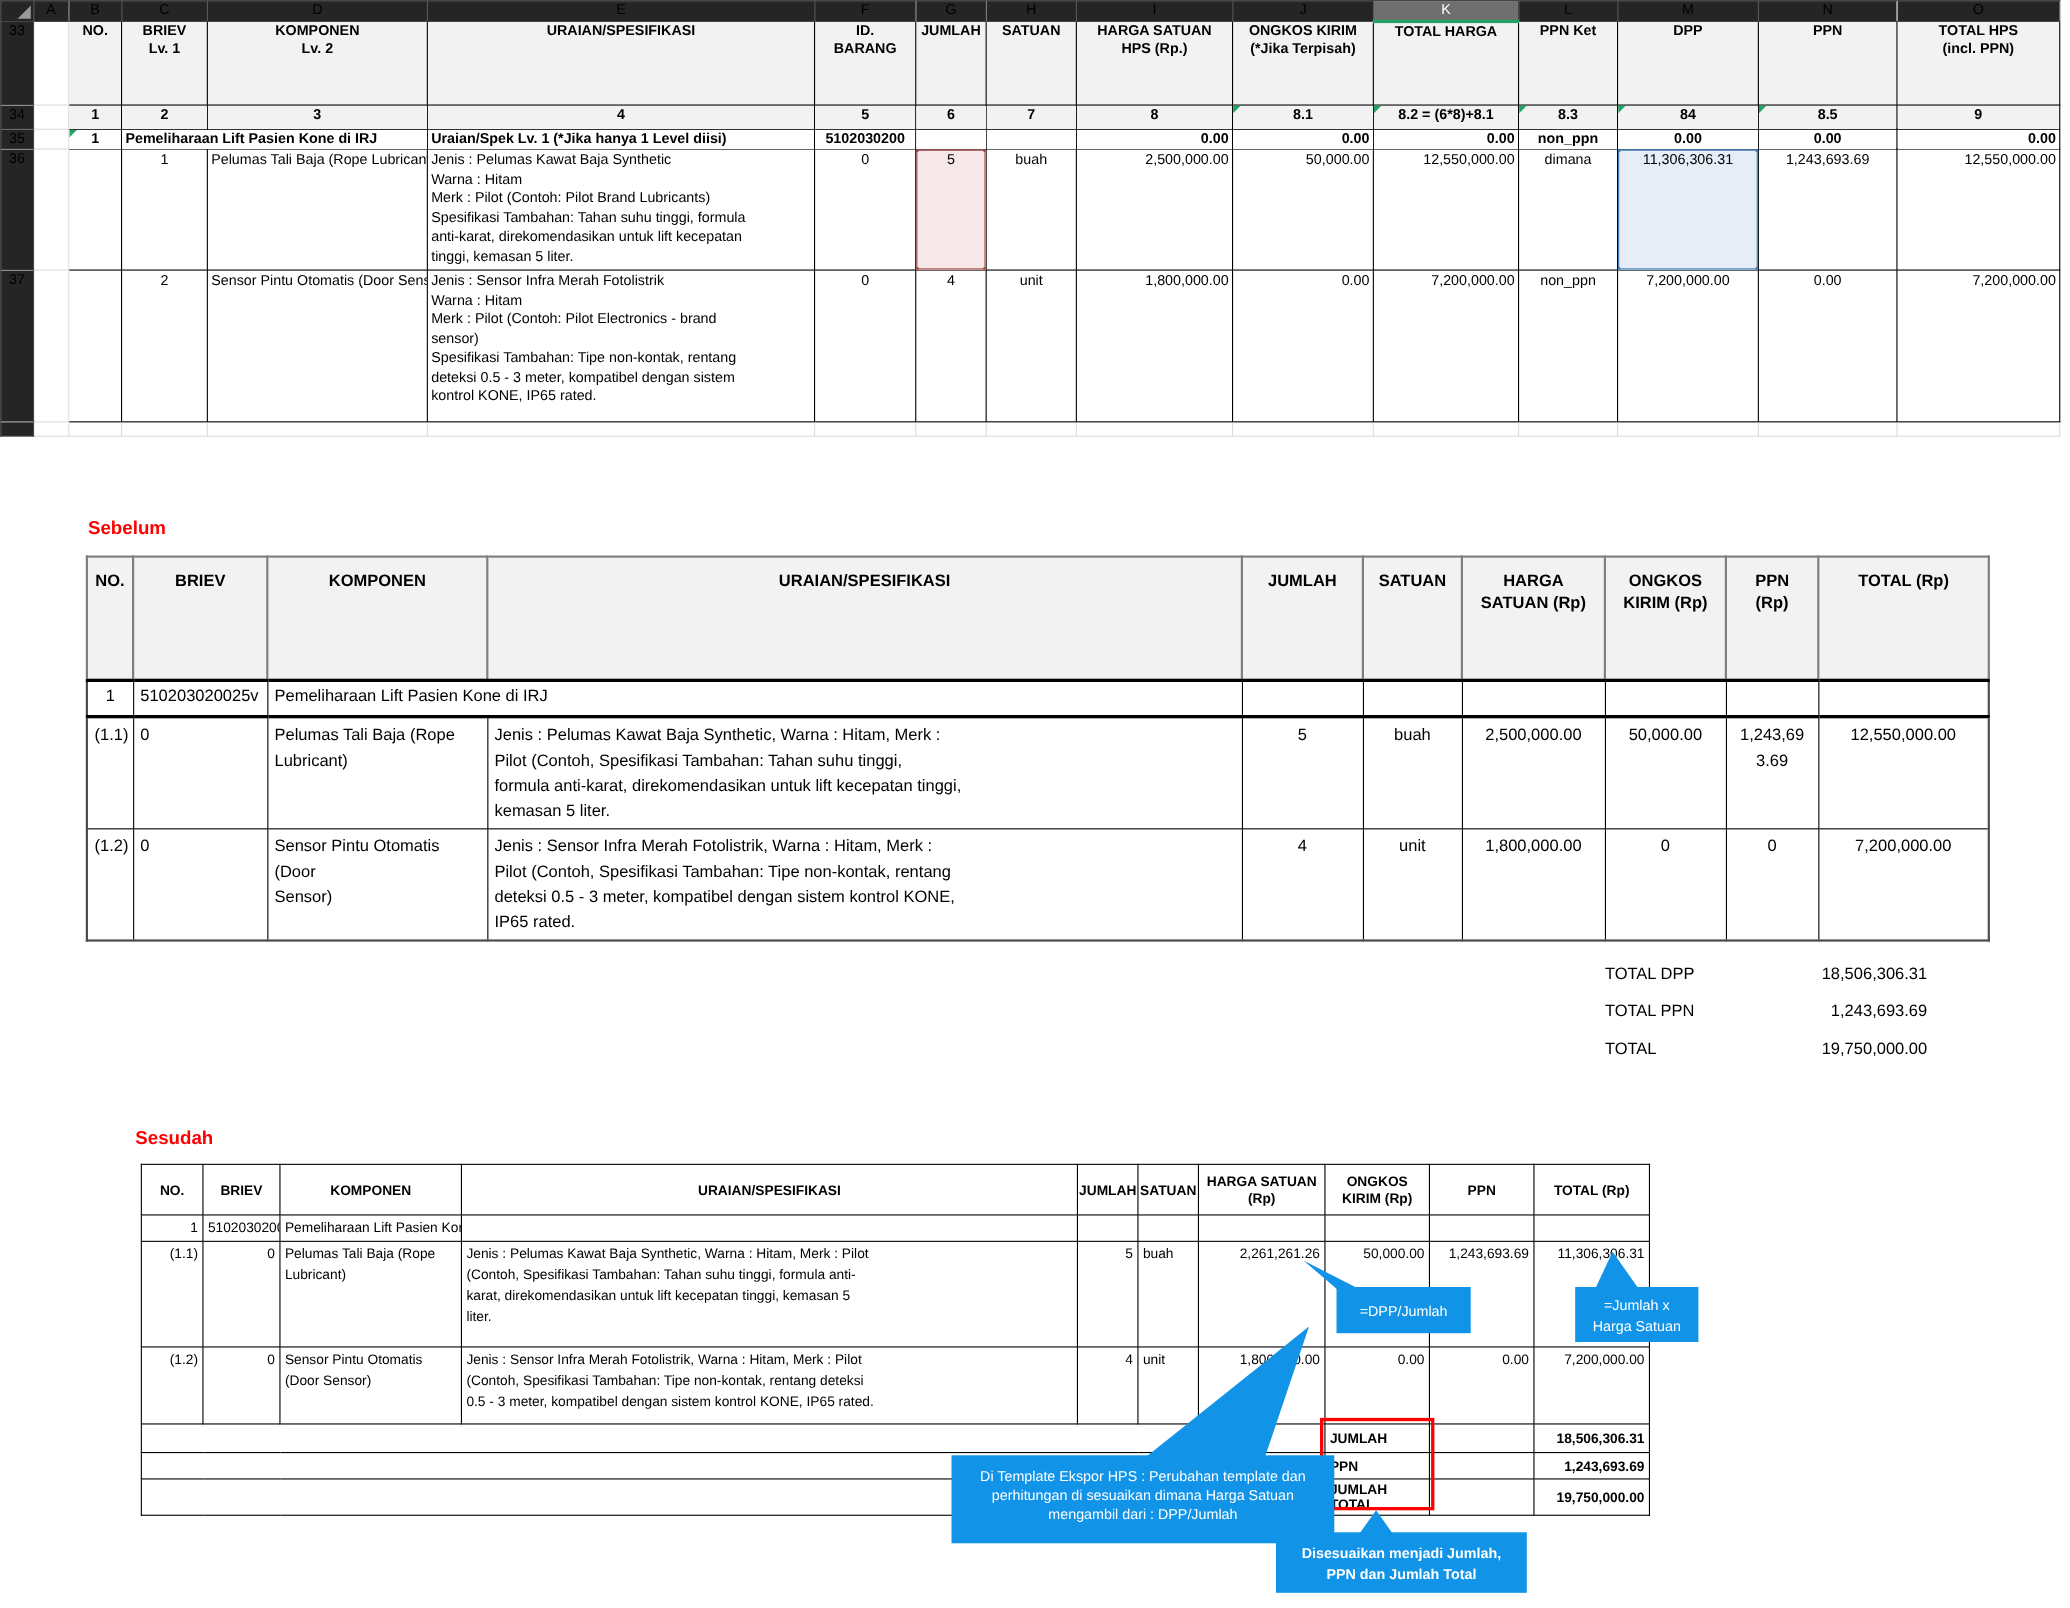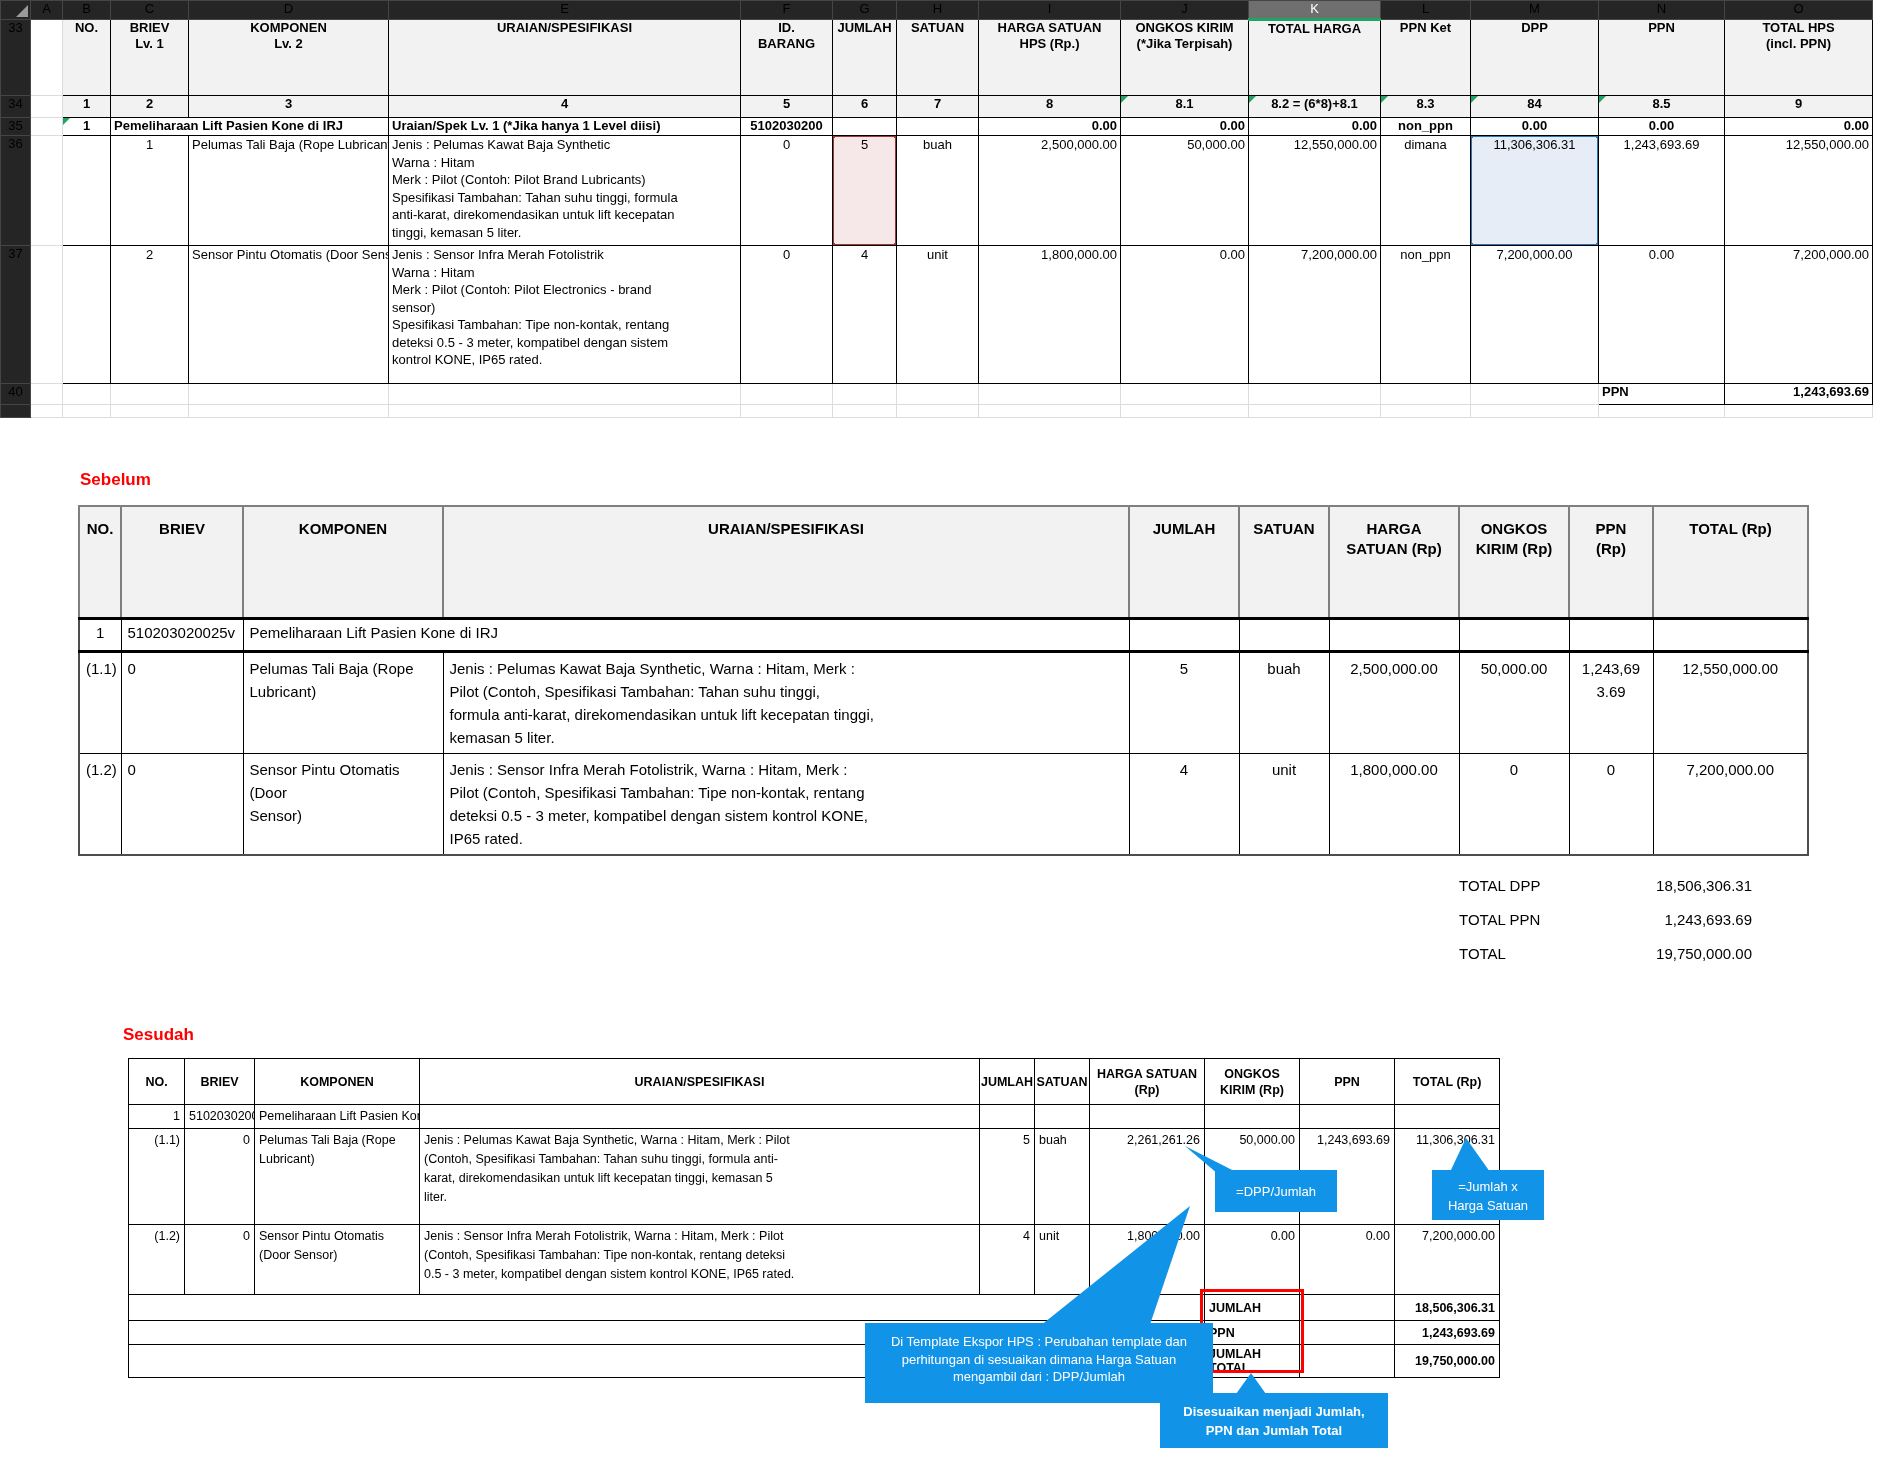--- a/index.html
+++ b/index.html
@@ -215,38 +215,20 @@
       <td class="dat ct red">4</td>
       <td class="dat ct red">unit</td>
       <td class="dat rt red">1,800,000.00</td>
       <td class="dat rt red">0.00</td>
       <td class="dat rt">7,200,000.00</td>
       <td class="dat ct red">non_ppn</td>
       <td class="dat ct">7,200,000.00</td>
       <td class="dat ct">0.00</td>
       <td class="dat rt">7,200,000.00</td>
     </tr>
-    <tr style="height:21px">
-      <td class="rh">40</td>
-      <td class="g"></td>
-          <td class="g"></td>
-          <td class="g"></td>
-          <td class="g"></td>
-          <td class="g"></td>
-          <td class="g"></td>
-          <td class="g"></td>
-          <td class="g"></td>
-          <td class="g"></td>
-          <td class="g"></td>
-          <td class="g"></td>
-          <td class="g"></td>
-          <td class="g"></td>
-      <td class="tot">PPN</td>
-      <td class="tot rt">1,243,693.69</td>
-    </tr>
     <tr style="height:13px">
       <td class="rh"></td>
       <td class="g"></td>
           <td class="g"></td>
           <td class="g"></td>
           <td class="g"></td>
           <td class="g"></td>
           <td class="g"></td>
           <td class="g"></td>
           <td class="g"></td>

